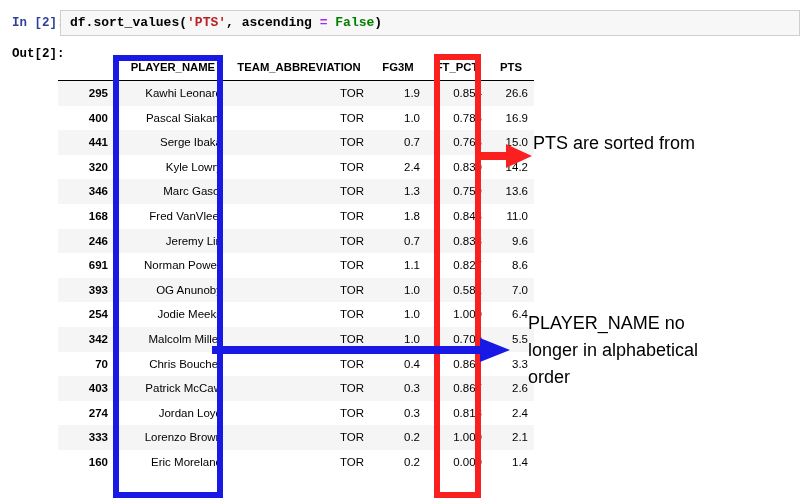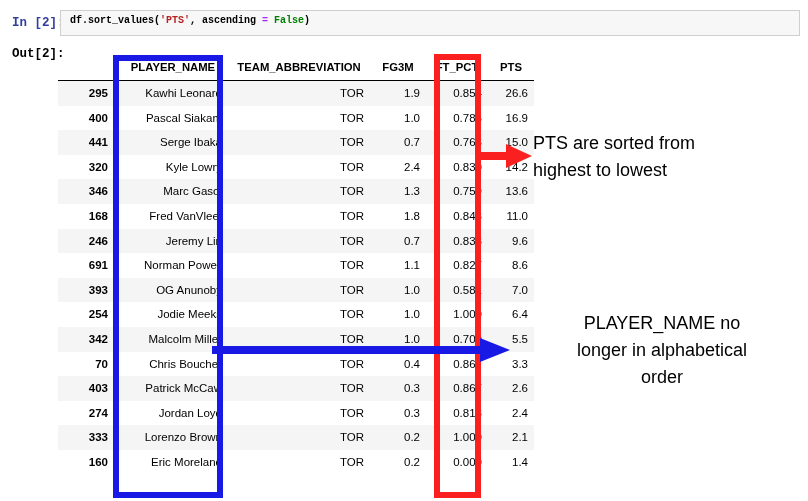--- a/index.html
+++ b/index.html
@@ -48,21 +48,21 @@
     height: 26px;
     background: #f7f7f7;
     border: 1px solid #cfcfcf;
     box-sizing: border-box;
   }
   #code-line {
     position: absolute;
     left: 70px;
     top: 15px;
     font-family: "Liberation Mono", monospace;
-    font-size: 10px;
+    font-size: 13px;
     font-weight: 700;
     white-space: pre;
     color: #000000;
   }
   .tok-str { color: #BA2121; }
   .tok-kw  { color: #008000; }
   .tok-op  { color: #AA22FF; }
   .tok-plain { color: #000000; }
 
   
@@ -153,21 +153,21 @@
   #annot-pts {
     left: 533px;
     top: 130px;
     width: 262px;
     text-align: left;
   }
   #annot-name {
     left: 528px;
     top: 310px;
     width: 268px;
-    text-align: center;
+    text-align: left;
   }
 </style>
 </head>
 <body>
 
 <div id="notebook-cell">
   <div class="prompt" id="in-prompt">In [2]:</div>
 
   <div id="code-box"></div>
 
@@ -331,20 +331,19 @@
 
 <div class="arrow-wrap" id="blue-arrow">
   <svg width="300" height="26" viewBox="0 0 300 26">
     <rect x="0" y="9" width="275" height="8" fill="#1919E6"></rect>
     <polygon points="268,1 268,25 298,13" fill="#1919E6"></polygon>
   </svg>
 </div>
 
 <div class="annot-text" id="annot-pts">
   <div>PTS are sorted from</div>
-  <div>highest to lowest</div>
 </div>
 
 <div class="annot-text" id="annot-name">
   <div>PLAYER_NAME no</div>
   <div>longer in alphabetical</div>
   <div>order</div>
 </div>
 
 </body></html>

